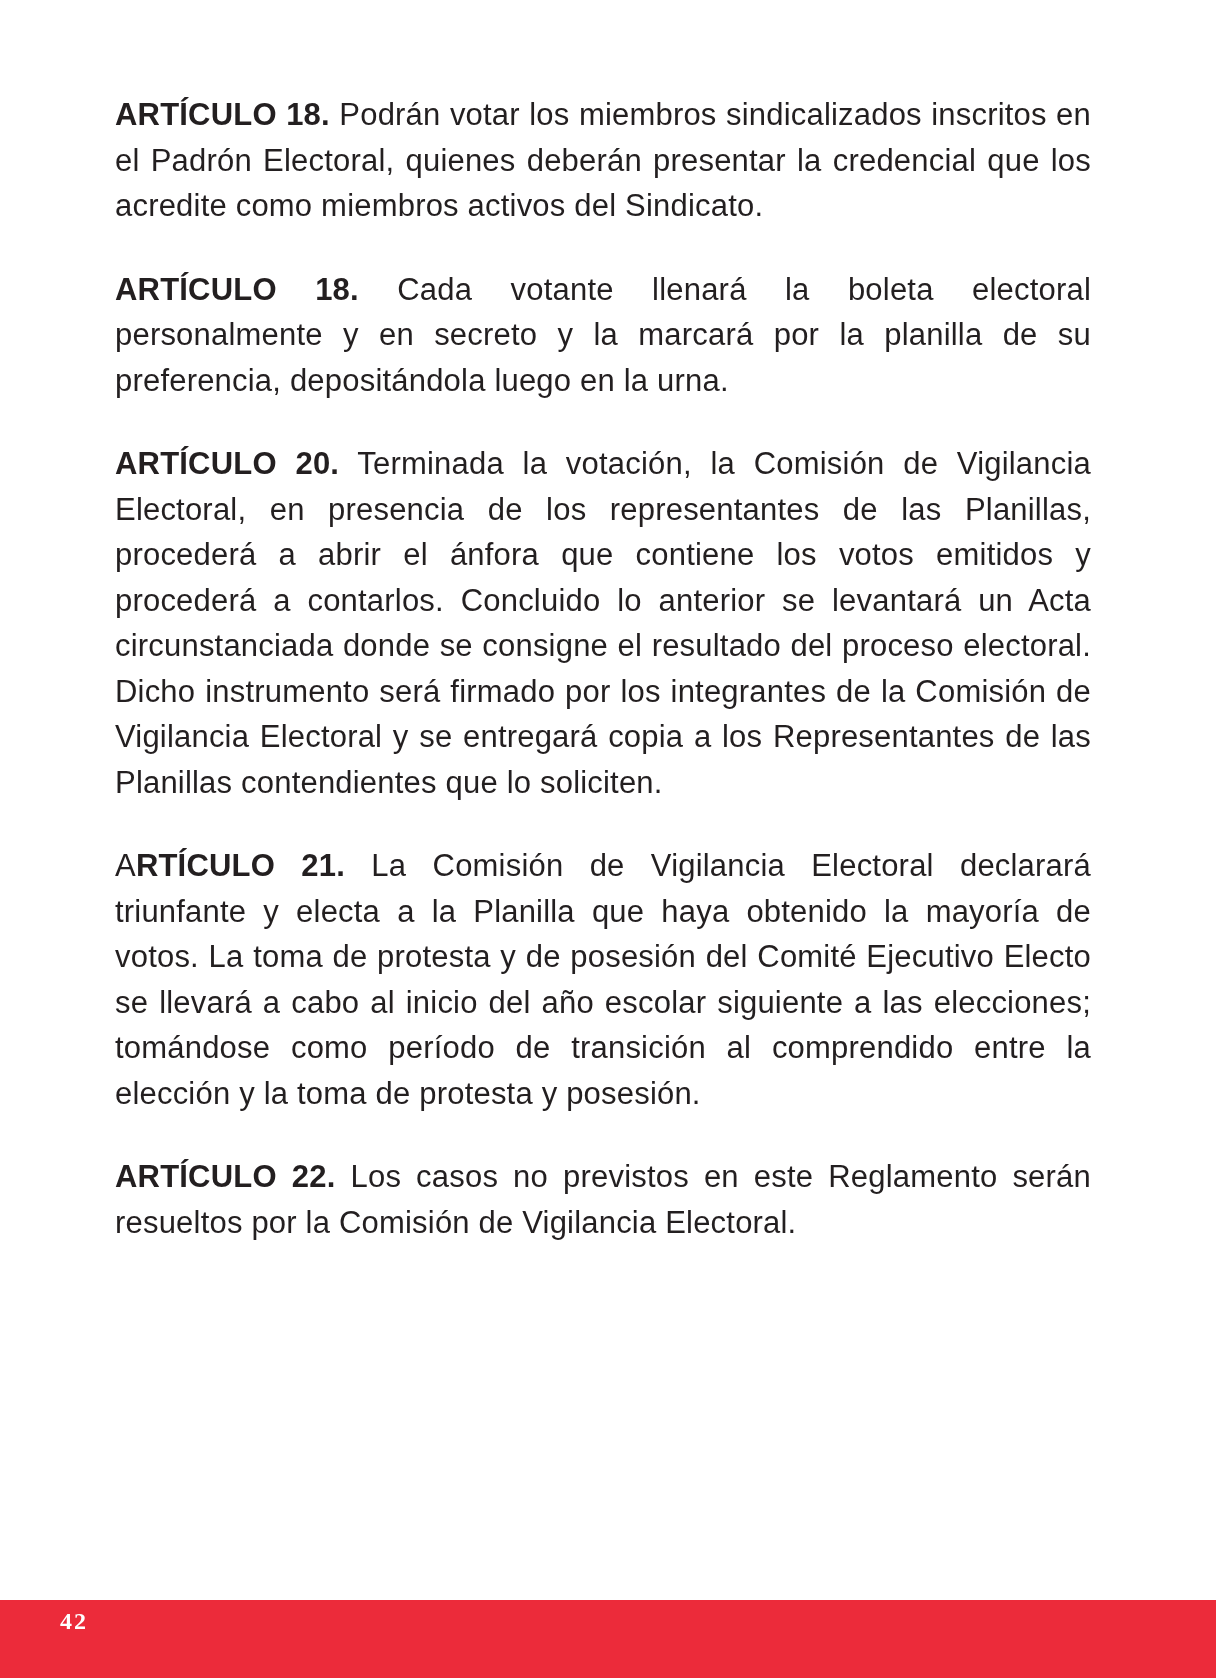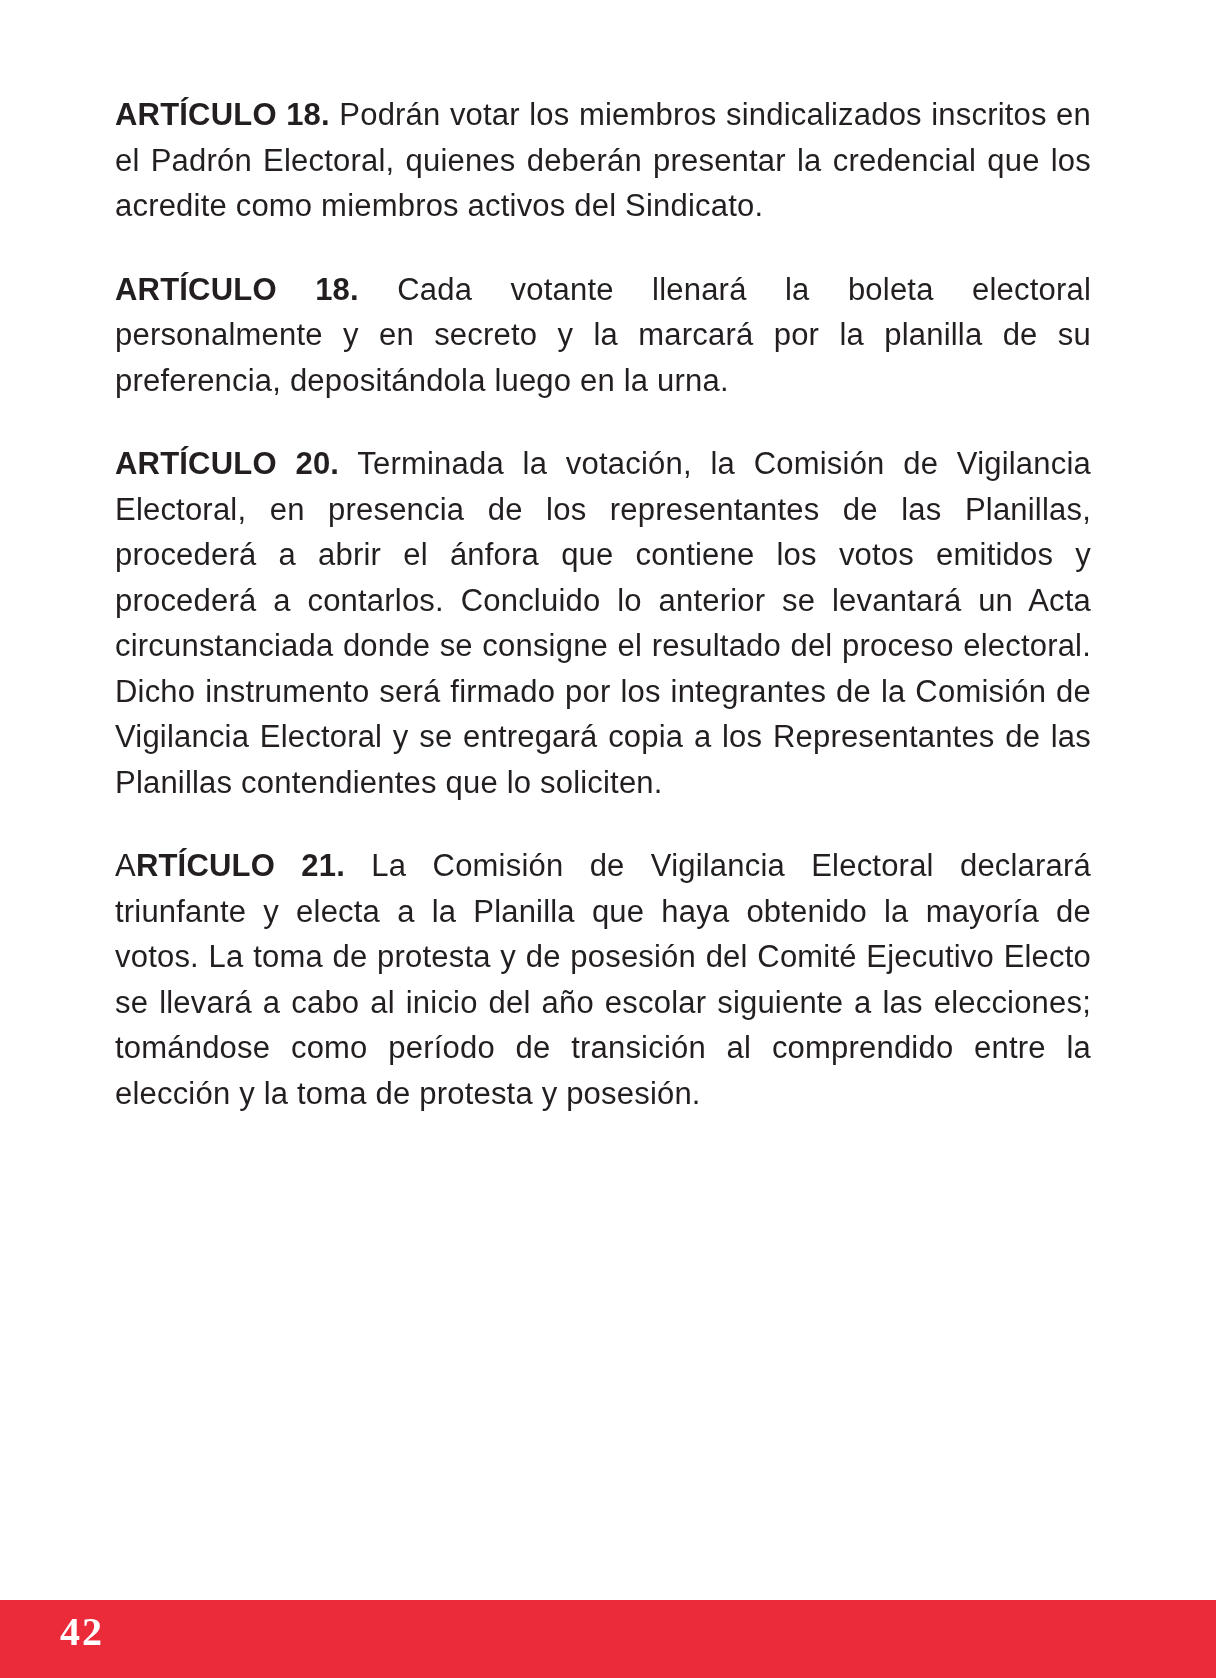--- a/index.html
+++ b/index.html
@@ -43,40 +43,41 @@
     width: 100%;
     height: 78px;
     background: #ec2b3a;
   }
   .page-number {
     position: absolute;
     left: 60px;
     top: 8px;
     font-family: "Liberation Serif", serif;
     font-weight: bold;
-    font-size: 40px;
+    font-size: 24px;
     letter-spacing: 2px;
     color: #ffffff;
   }
 </style>
 </head>
 <body>
 
 <div class="page">
 
   <div class="content">
 
     <p class="article"><span class="article-prefix"></span><span class="article-label">ARTÍCULO 18.</span> <span class="article-body">Podrán votar los miembros sindicalizados inscritos en el Padrón Electoral, quienes deberán presentar la credencial que los acredite como miembros activos del Sindicato.</span></p>
 
     <p class="article"><span class="article-prefix"></span><span class="article-label">ARTÍCULO 18.</span> <span class="article-body">Cada votante llenará la boleta electoral personalmente y en secreto y la marcará por la planilla de su preferencia, depositándola luego en la urna.</span></p>
 
     <p class="article"><span class="article-prefix"></span><span class="article-label">ARTÍCULO 20.</span> <span class="article-body">Terminada la votación, la Comisión de Vigilancia Electoral, en presencia de los representantes de las Planillas, procederá a abrir el ánfora que contiene los votos emitidos y procederá a contarlos. Concluido lo anterior se levantará un Acta circunstanciada donde se consigne el resultado del proceso electoral. Dicho instrumento será firmado por los integrantes de la Comisión de Vigilancia Electoral y se entregará copia a los Representantes de las Planillas contendientes que lo soliciten.</span></p>
 
     <p class="article"><span class="article-prefix">A</span><span class="article-label">RTÍCULO 21.</span> <span class="article-body">La Comisión de Vigilancia Electoral declarará triunfante y electa a la Planilla que haya obtenido la mayoría de votos. La toma de protesta y de posesión del Comité Ejecutivo Electo se llevará a cabo al inicio del año escolar siguiente a las elecciones; tomándose como período de transición al comprendido entre la elección y la toma de protesta y posesión.</span></p>
 
+    <p class="article"><span class="article-prefix"></span><span class="article-label">ARTÍCULO 22.</span> <span class="article-body">Los casos no previstos en este Reglamento serán resueltos por la Comisión de Vigilancia Electoral.</span></p>
 
   </div>
 
   <div class="footer-bar">
     <span class="page-number">42</span>
   </div>
 
 </div>
 
 </body></html>

